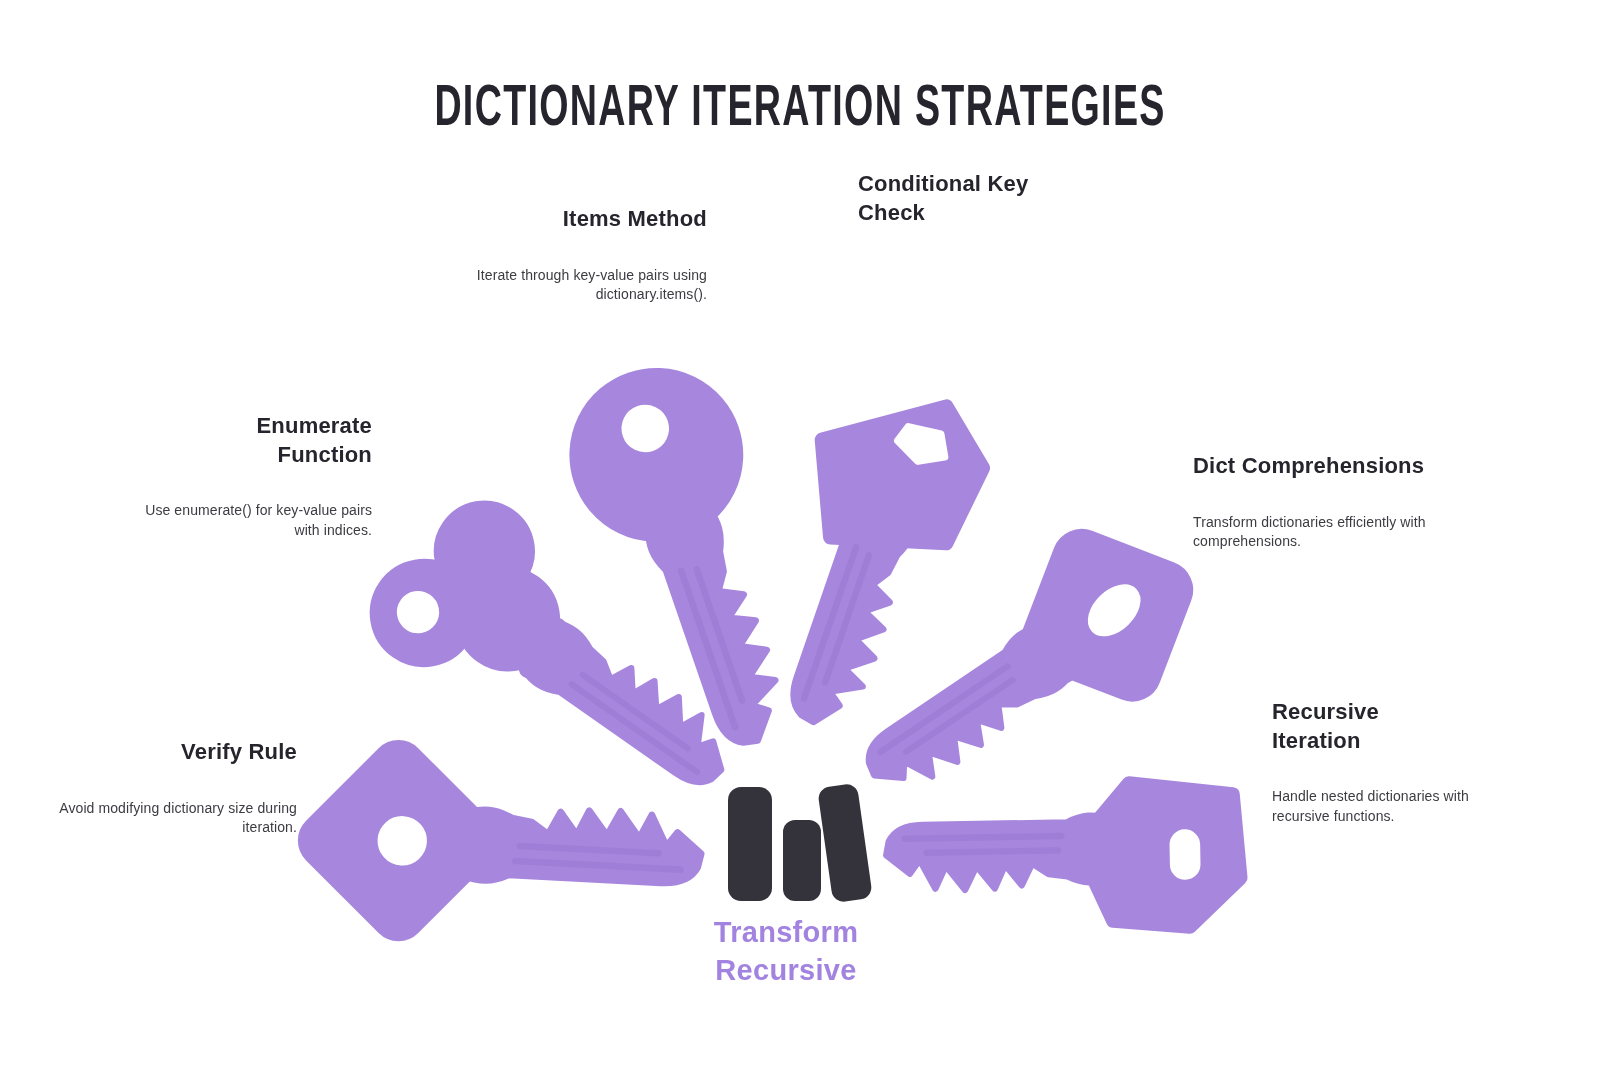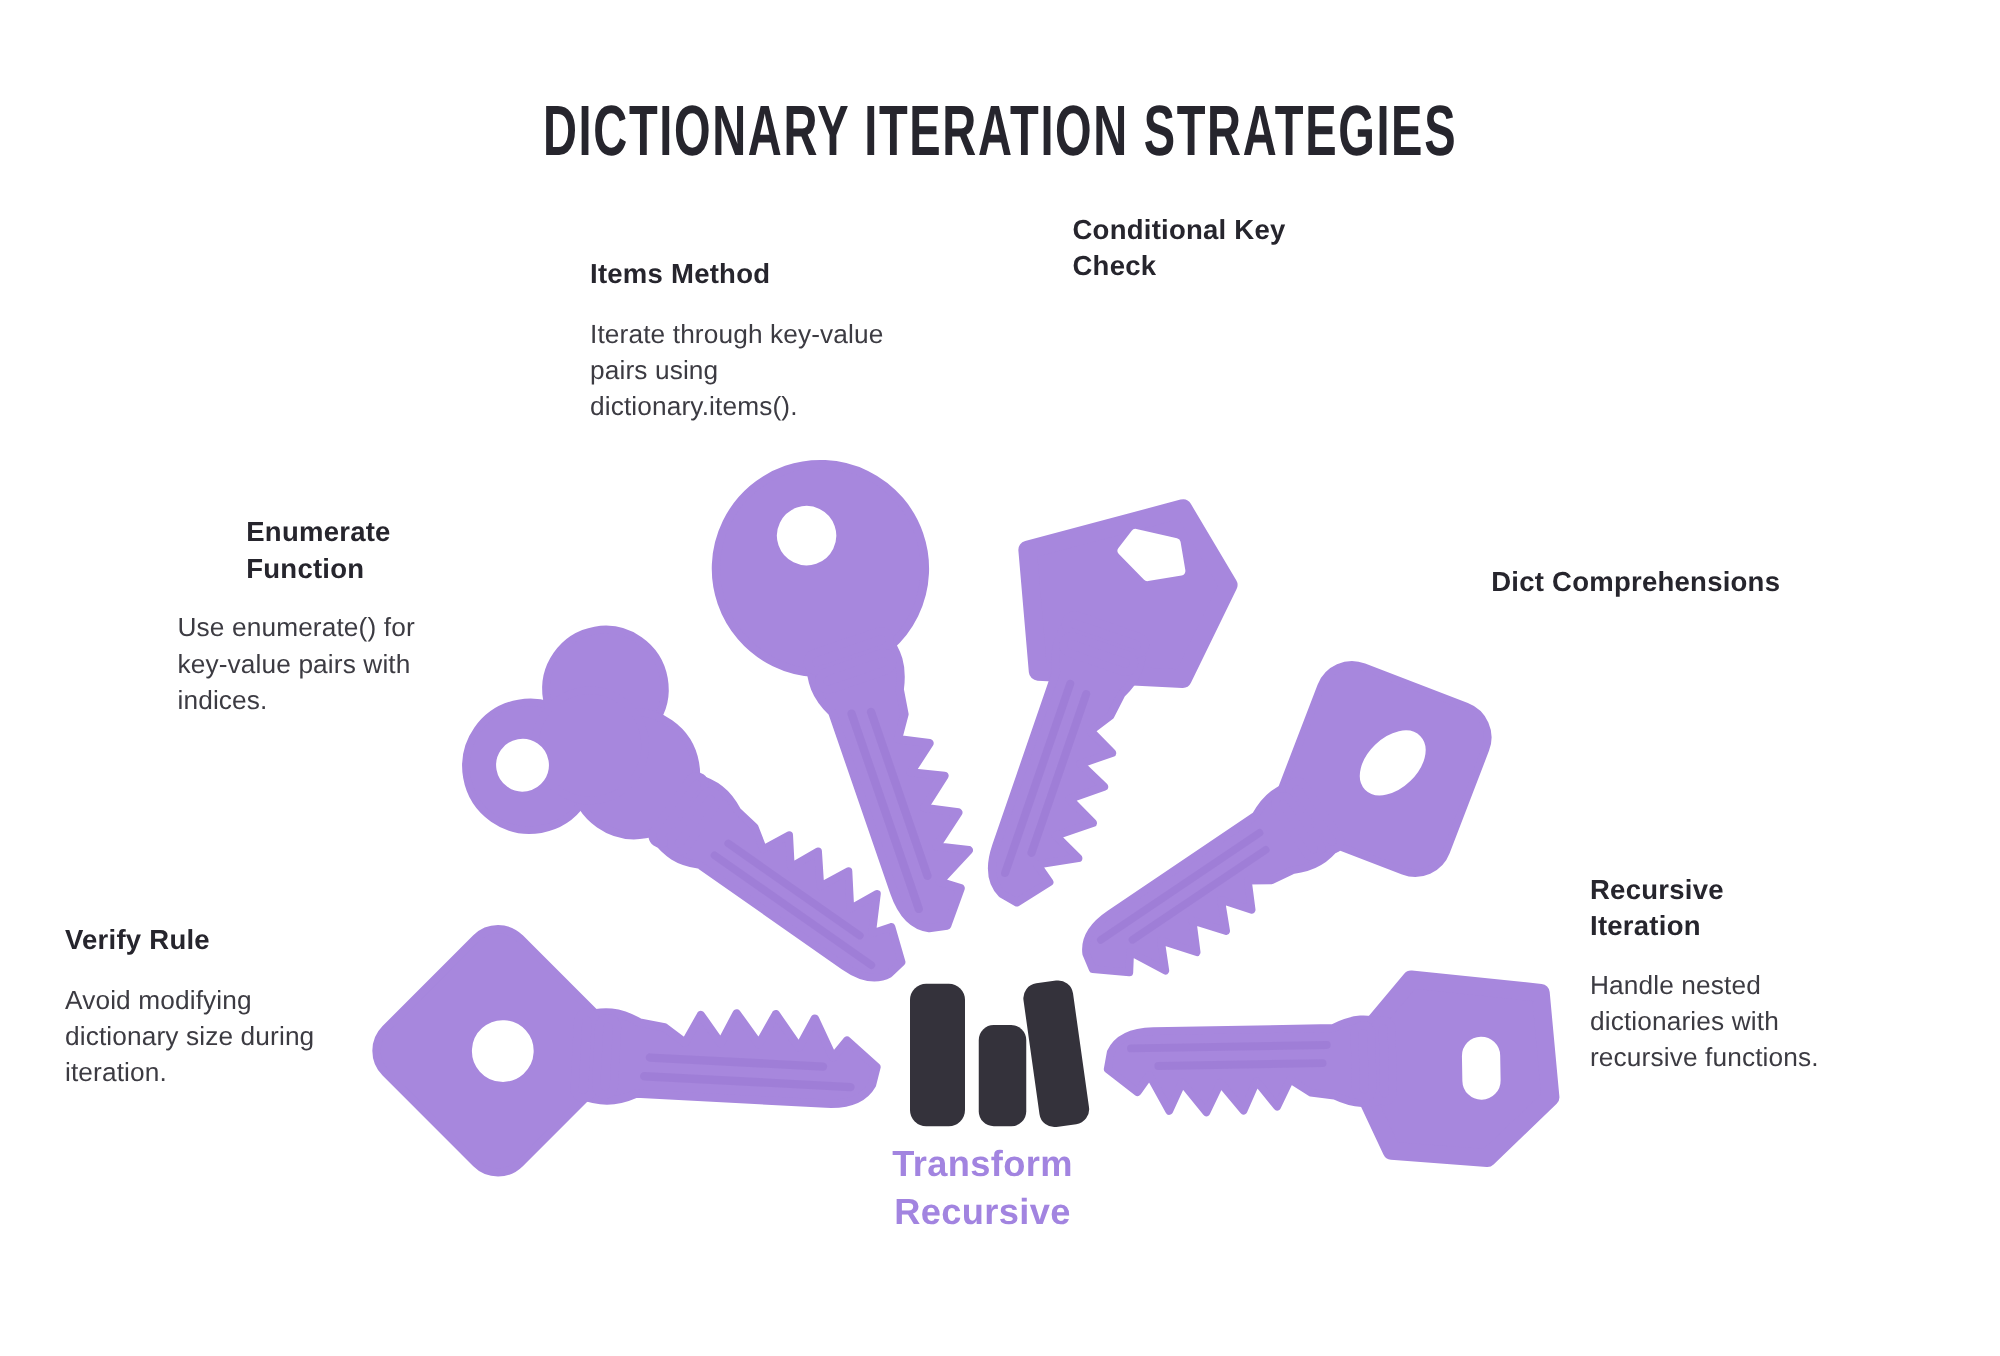--- a/index.html
+++ b/index.html
@@ -40,24 +40,24 @@
   .khead-stroke{fill:var(--key-purple);stroke:var(--key-purple);stroke-width:16;stroke-linejoin:round;}
   .khole{fill:var(--background);stroke:var(--background);stroke-width:8;stroke-linejoin:round;}
   .groove{fill:none;stroke:var(--key-groove);stroke-width:7;stroke-linecap:round;opacity:.38;}
   .book{fill:var(--icon-dark);}
   .strategy{position:absolute;}
   .strategy .heading{
     font-weight:700;font-size:22px;line-height:1.3;
     color:var(--ink-dark);letter-spacing:.2px;
   }
   .strategy .body{
-    margin-top:20px;font-size:21px;line-height:1.38;
+    margin-top:32px;font-size:14px;line-height:1.38;
     color:var(--body-text);letter-spacing:.1px;
   }
-  .align-right{text-align:left;}
+  .align-right{text-align:right;}
   .align-right .heading{margin-left:auto;}
   #s-items{left:472px;top:205px;width:235px;}
   #s-items .heading{width:235px;}
   #s-conditional{left:858px;top:170px;width:235px;}
   #s-conditional .heading{width:235px;}
   #s-enumerate{left:142px;top:412px;width:230px;}
   #s-enumerate .heading{width:175px;}
   #s-dict{left:1193px;top:412px;width:260px;}
   #s-dict .heading{width:235px;margin-top:40px;}
   #s-golden{left:52px;top:738px;width:245px;}
@@ -151,20 +151,21 @@
     <div class="heading">Conditional Key Check</div>
   </div>
 
   <div class="strategy align-right" id="s-enumerate">
     <div class="heading">Enumerate Function</div>
     <div class="body">Use enumerate() for key-value pairs with indices.</div>
   </div>
 
   <div class="strategy" id="s-dict">
     <div class="heading">Dict Comprehensions</div>
+    <div class="body">Transform dictionaries efficiently with comprehensions.</div>
   </div>
 
   <div class="strategy align-right" id="s-golden">
     <div class="heading">Verify Rule</div>
     <div class="body">Avoid modifying dictionary size during iteration.</div>
   </div>
 
   <div class="strategy" id="s-recursive">
     <div class="heading">Recursive Iteration</div>
     <div class="body">Handle nested dictionaries with recursive functions.</div>

